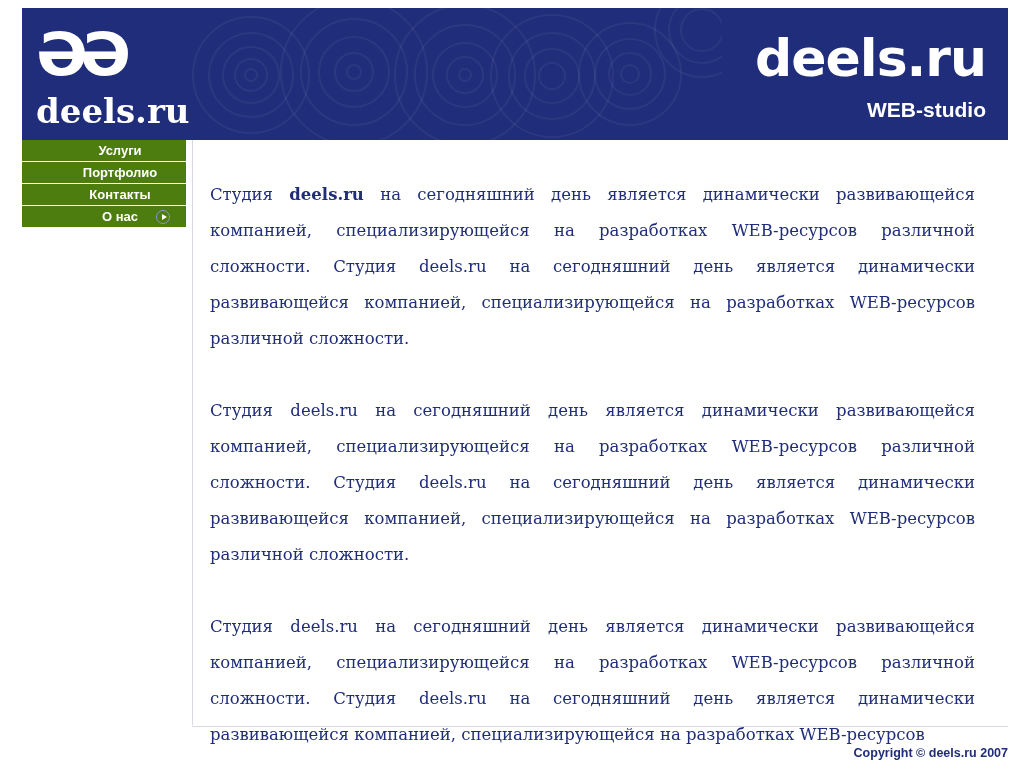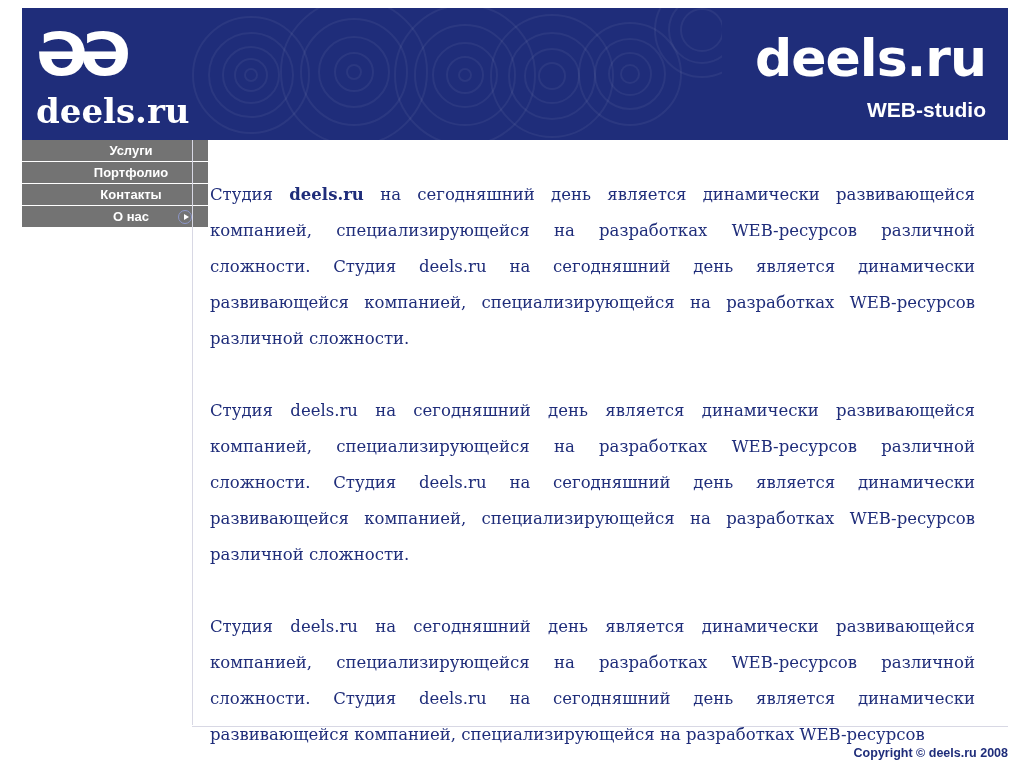--- a/index.html
+++ b/index.html
@@ -96,22 +96,22 @@
   }
 
   
   .sidebar {
     position: absolute;
     left: 22px; top: 140px;
     width: 170px;
   }
   .nav-item {
     position: relative;
-    width: 186px; height: 22px;
-    background: #737373;
+    width: 164px; height: 22px;
+    background: #4d7c0f;
     border-bottom: 1px solid #ffffff;
     color: #ffffff;
     font-size: 13px;
     font-weight: bold;
     font-family: "Liberation Sans", sans-serif;
     text-align: center;
     line-height: 22px;
     cursor: pointer;
     padding-left: 32px;
   }
@@ -247,15 +247,15 @@
 
   <div class="content-divider"></div>
 
   <div class="content">
     <p><span>Студия </span><b>deels.ru</b><span> на сегодняшний день является динамически развивающейся компанией, специализирующейся на разработках WEB-ресурсов различной сложности. Студия deels.ru на сегодняшний день является динамически развивающейся компанией, специализирующейся на разработках WEB-ресурсов различной сложности.</span></p>
     <p><span>Студия deels.ru на сегодняшний день является динамически развивающейся компанией, специализирующейся на разработках WEB-ресурсов различной сложности. Студия deels.ru на сегодняшний день является динамически развивающейся компанией, специализирующейся на разработках WEB-ресурсов различной сложности.</span></p>
     <p><span>Студия deels.ru на сегодняшний день является динамически развивающейся компанией, специализирующейся на разработках WEB-ресурсов различной сложности. Студия deels.ru на сегодняшний день является динамически развивающейся компанией, специализирующейся на разработках WEB-ресурсов</span></p>
   </div>
 
   <div class="footer-rule"></div>
-  <div class="copyright">Copyright © deels.ru 2008</div>
+  <div class="copyright">Copyright © deels.ru 2007</div>
 
 </div>
 
 </body></html>

